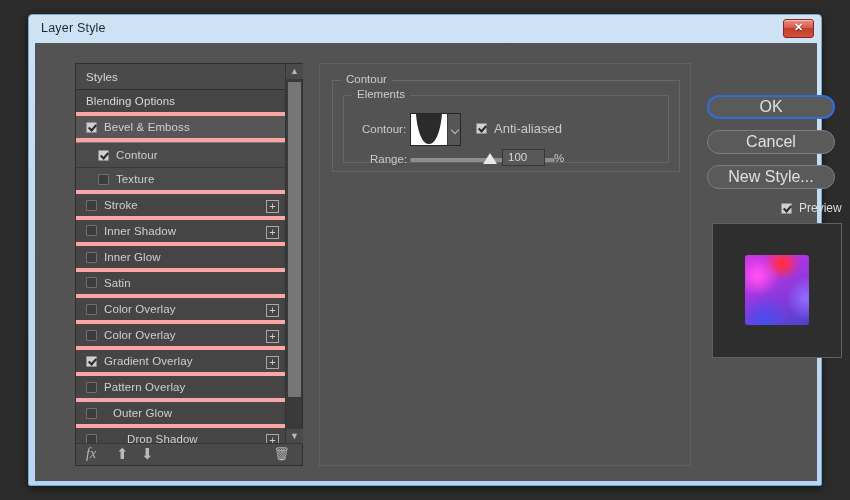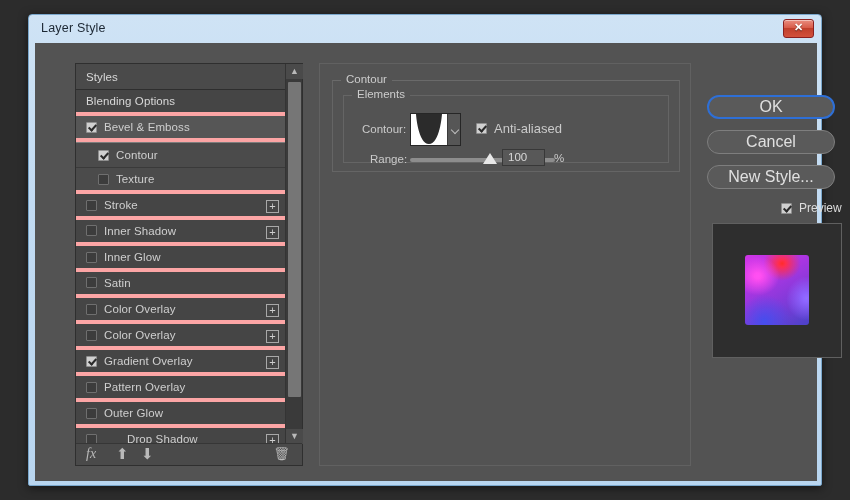--- a/index.html
+++ b/index.html
@@ -573,21 +573,21 @@
                 </span>
                 <span class="plus-btn">+</span>
               </div>
               <div class="style-row">
                 <span class="indent-1" style="display: inline-flex; align-items: center;">
                   <span class="cb"></span>
                   <span class="row-label">Pattern Overlay</span>
                 </span>
               </div>
               <div class="style-row">
-                <span class="indent-1" style="display: inline-flex; align-items: center;">
+                <span class="indent-1" style="display: inline-flex; align-items: center; gap: 9px;">
                   <span class="cb"></span>
                   <span class="row-label">Outer Glow</span>
                 </span>
               </div>
               <div class="style-row">
                 <span class="indent-1" style="display: inline-flex; align-items: center; gap: 23px;">
                   <span class="cb"></span>
                   <span class="row-label">Drop Shadow</span>
                 </span>
                 <span class="plus-btn">+</span>

